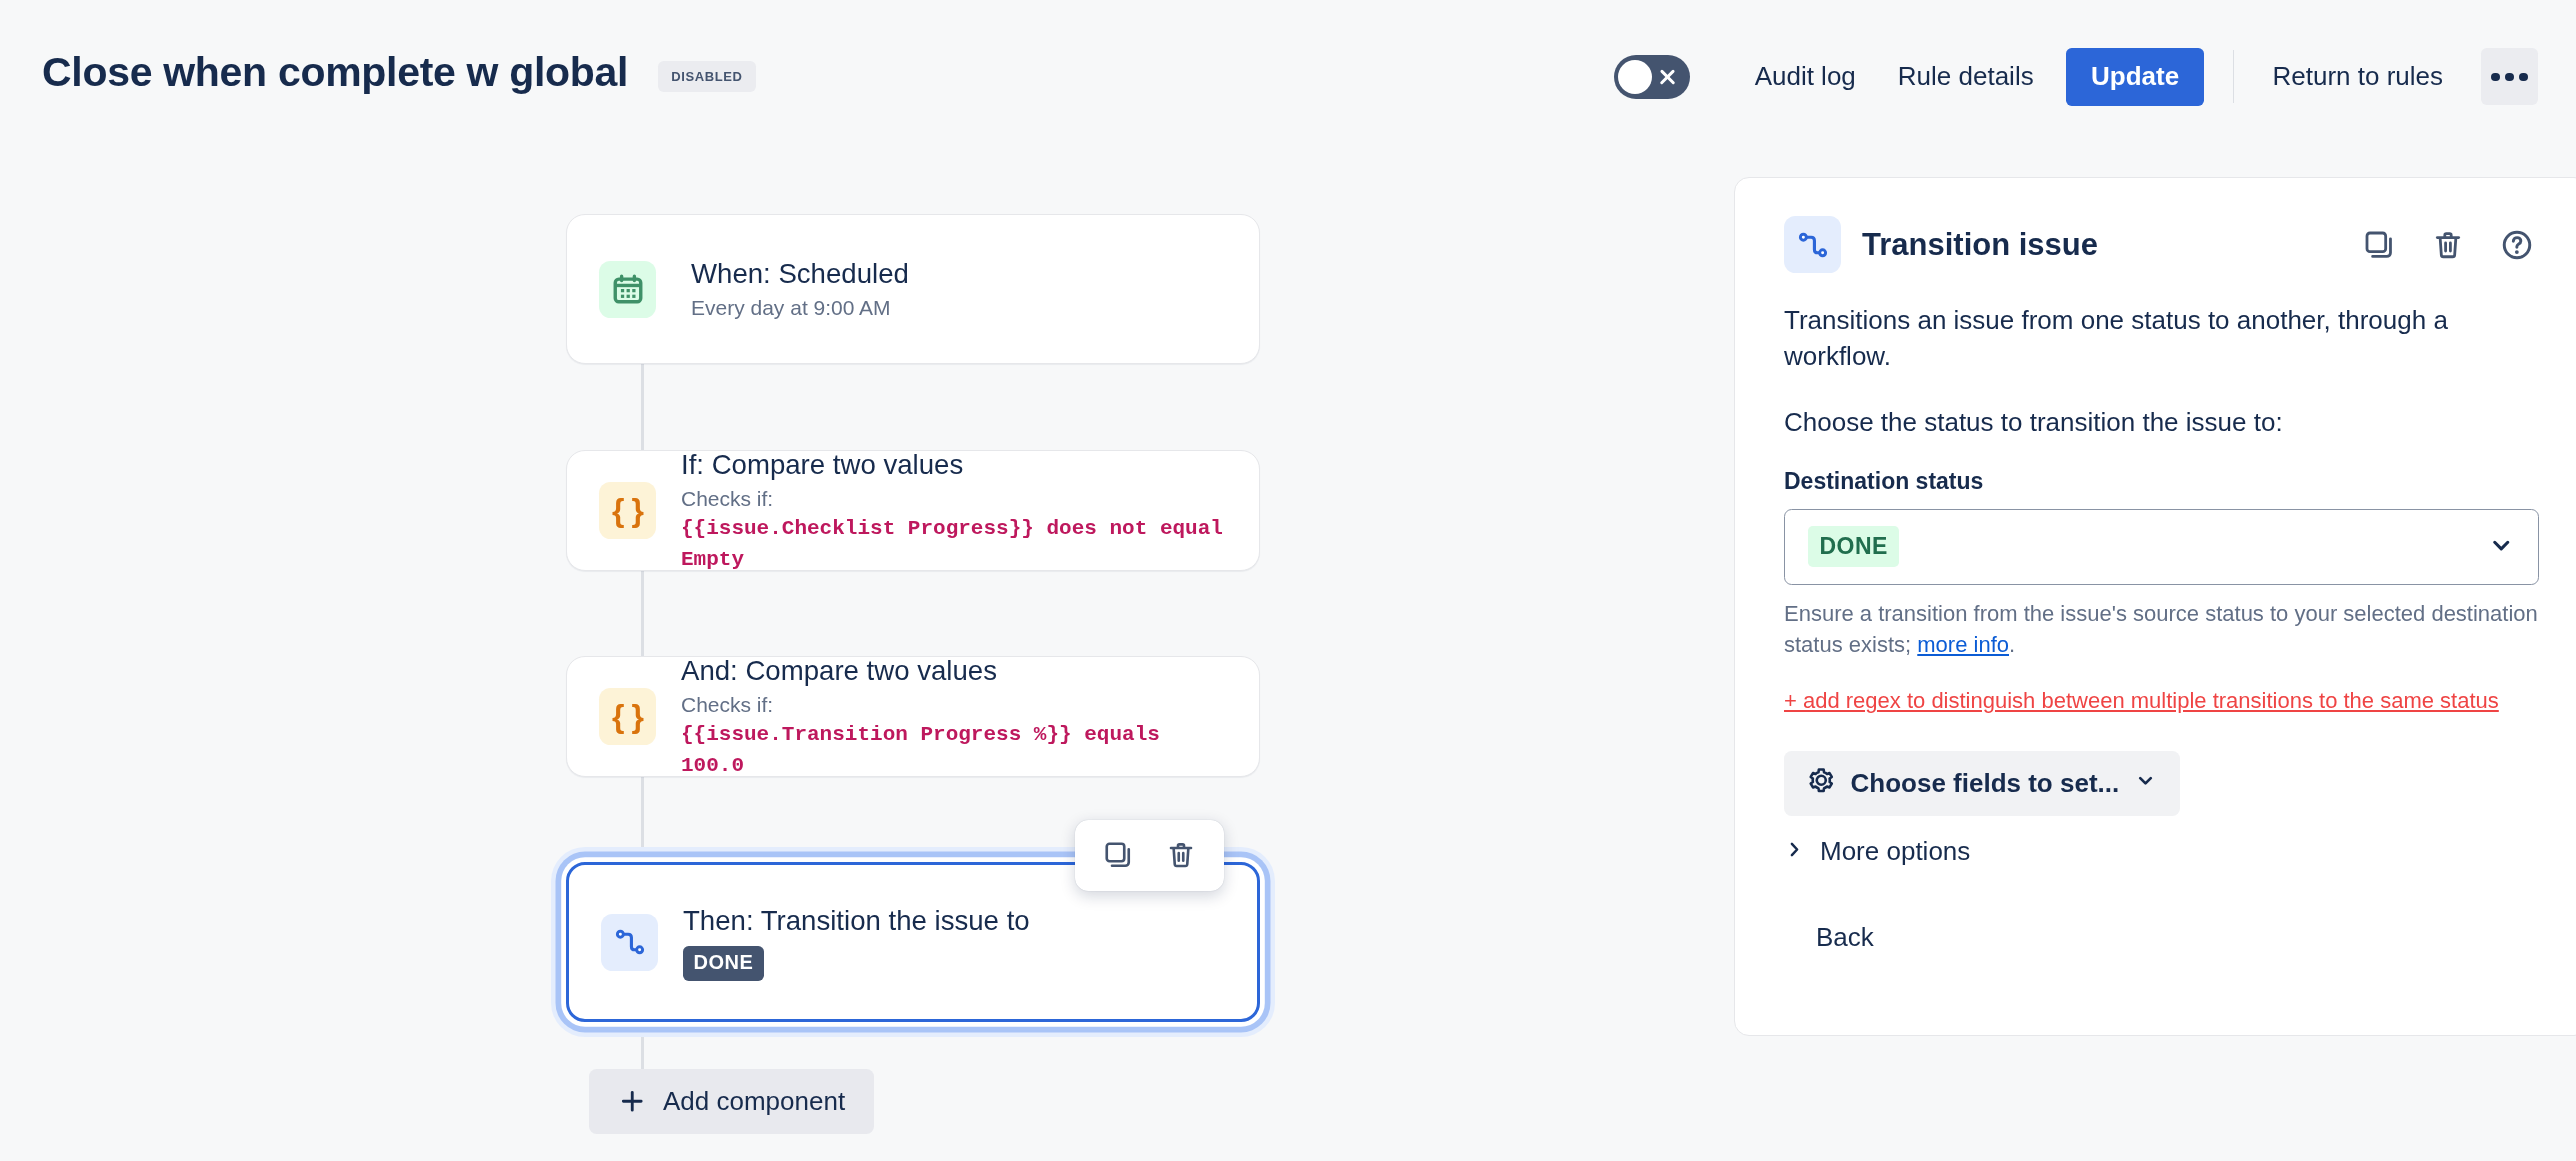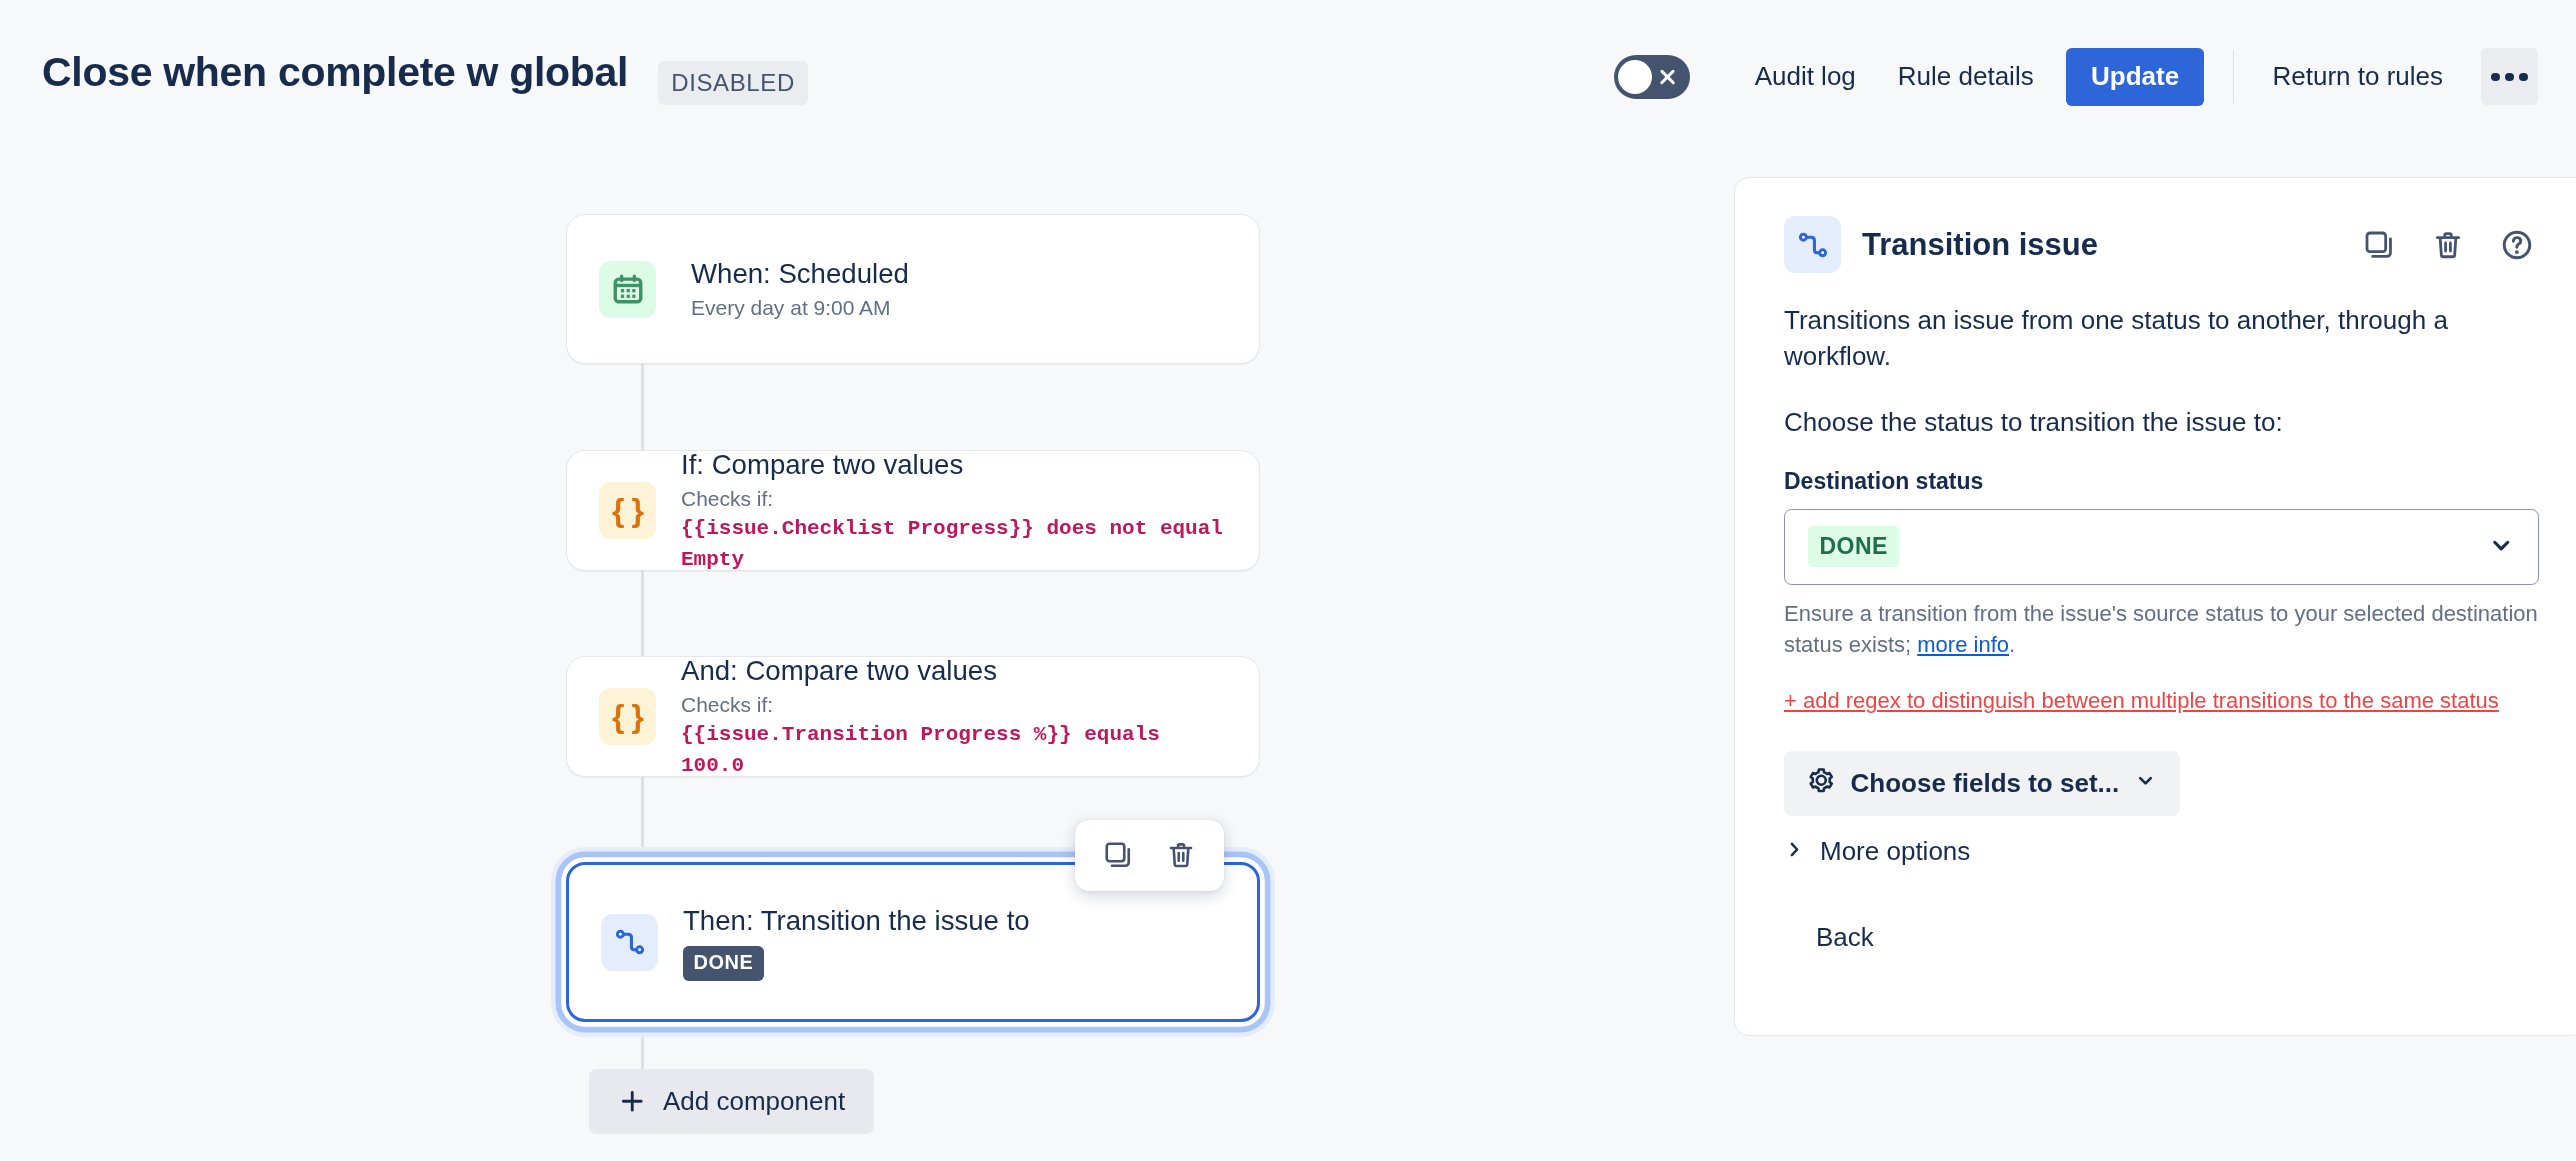--- a/index.html
+++ b/index.html
@@ -17,21 +17,21 @@
     position: absolute; left: 0; top: 0; width: 2576px; height: 143px;
   }
   .rule-title {
     position: absolute; left: 42px; top: 49px;
     font-size: 41px; font-weight: 700; color: #172b4d; letter-spacing: -0.3px;
     white-space: nowrap;
   }
   .disabled-badge {
     position: absolute; left: 658px; top: 61px;
     background: #ebecf0; color: #44546f;
-    font-size: 24px; font-weight: 400; letter-spacing: 0.6px;
+    font-size: 13px; font-weight: 700; letter-spacing: 0.6px;
     padding: 7.6px 13.3px 8.6px; border-radius: 5.7px;
   }
   .topbar-right {
     position: absolute; right: 38px; top: 48px;
     display: flex; align-items: center; gap: 0;
   }
   .toggle {
     width: 76px; height: 44px; border-radius: 22px; background: #44546f;
     position: relative; cursor: pointer; flex: 0 0 auto; margin-right: 44px;
   }

